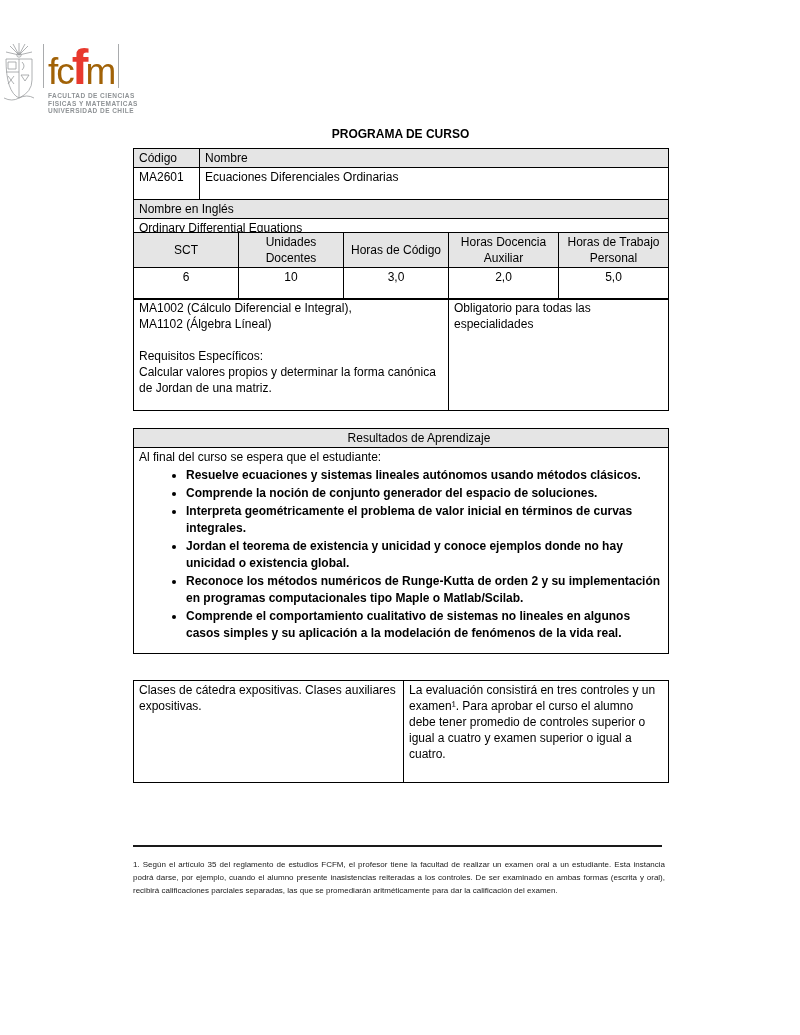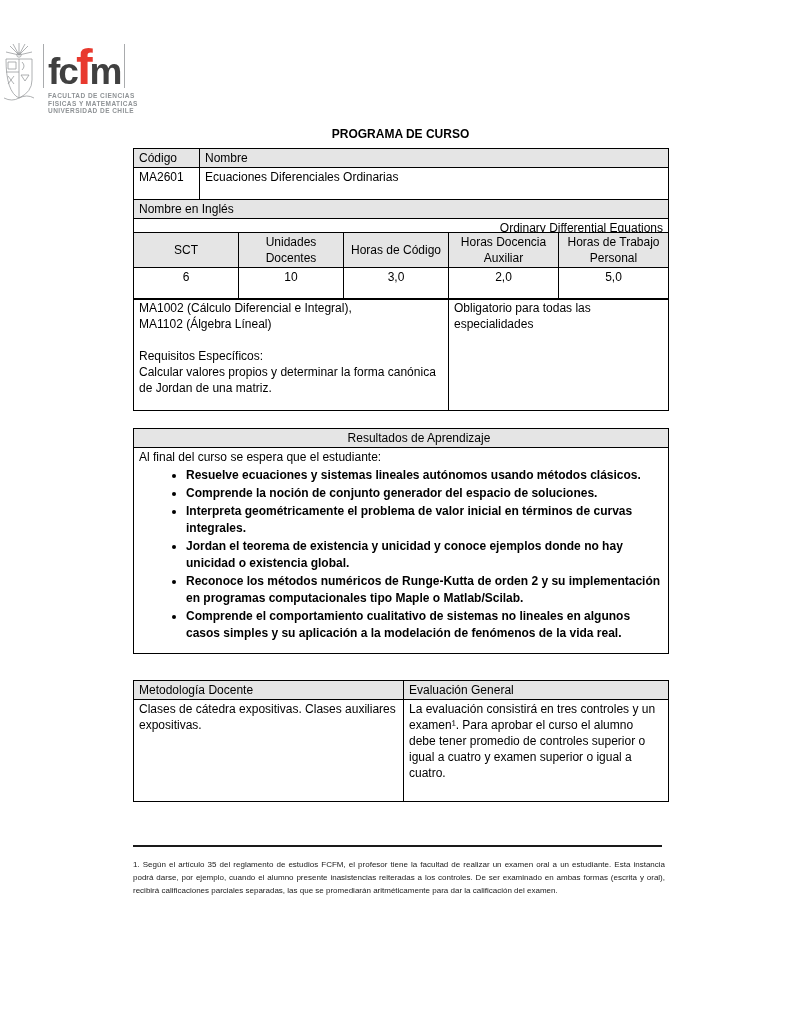--- a/index.html
+++ b/index.html
@@ -9,42 +9,42 @@
     font-family:"Liberation Sans", sans-serif; color:#000; overflow:hidden;
   }
 
   
   .logo { position:absolute; left:2px; top:42px; display:flex; align-items:flex-start; }
   .crest { margin-right:7px; }
   .fcfm-block { display:flex; flex-direction:column; }
   .fcfm-row { display:flex; align-items:flex-end; height:46px; }
   .vbar { width:1px; background:#a9abad; height:44px; align-self:flex-end; }
   .fcfm-text { display:flex; align-items:baseline; padding:0 4px; line-height:0.82; }
-  .fcfm-text .g { font-size:37px; font-weight:bold; color:#404040; letter-spacing:-2px; }
+  .fcfm-text .g { font-size:37px; font-weight:normal; color:#a16207; letter-spacing:-2px; }
   .fcfm-text .r { font-size:50px; font-weight:bold; color:#e8392e; letter-spacing:-2px; margin:0 -1px; }
   .logo-caption { margin-top:4px; padding-left:5px; font-size:6.5px; line-height:7.5px;
     letter-spacing:0.45px; color:#8f9396; font-weight:bold; }
 
   
   .title { text-align:center; font-weight:bold; font-size:12px; position:absolute; top:127px; width:535px; left:133px; }
 
   
   .tbl { border-collapse:collapse; width:535px; table-layout:fixed; }
   .tbl td, .tbl th { border:1px solid #000; font-size:12px; font-weight:normal;
     padding:1px 5px; vertical-align:top; text-align:left; line-height:16px; }
   .tbl .hd { background:#e5e5e5; }
   .stack { position:absolute; left:133px; }
   .stack .tbl { outline:1px solid #000; outline-offset:-1px; border:1px solid #000; }
   .center { text-align:center; }
 
   #t1 { top:148px; }
   #t1 .row-lbl td { height:15px; }
   #t1 .row-val td { height:29px; }
   #t1 .row-eng-h td { height:15px; }
-  #t1 .row-eng td { height:14px;text-align:right; }
+  #t1 .row-eng td { height:14px; }
 
   #t2 { top:232px; }
   #t2 th { height:30px; text-align:center; vertical-align:middle; }
   #t2 td { height:29px; text-align:center; vertical-align:top; }
 
   #t3 { top:298px; }
   #t3 .hd { height:15px; text-align:center; }
   #t3 .body td { height:109px; }
   .req-spacer { height:16px; }
 
@@ -205,24 +205,20 @@
       </table>
   </div>
 
   <div class="stack" id="t5">
     <table class="tbl">
       <colgroup>
           <col style="width:270px">
           <col>
         </colgroup>
       <tbody>
-          <tr class="hd-row">
-        <td class="hd">Metodología Docente</td>
-        <td class="hd">Evaluación General</td>
-      </tr>
       <tr class="body">
         <td>Clases de cátedra expositivas. Clases auxiliares expositivas.</td>
         <td>La evaluación consistirá en tres controles y un examen¹. Para aprobar el curso el alumno debe tener promedio de controles superior o igual a cuatro y examen superior o igual a cuatro.</td>
       </tr>
     </tbody>
       </table>
   </div>
 
   <div class="foot-rule"></div>
   <div class="footnote">1. Según el artículo 35 del reglamento de estudios FCFM, el profesor tiene la facultad  de realizar  un examen oral a un estudiante. Esta instancia podrá darse, por ejemplo, cuando el alumno presente inasistencias reiteradas a los controles. De ser examinado en ambas formas (escrita y oral), recibirá calificaciones parciales separadas, las que se promediarán aritméticamente para dar la calificación del examen.</div>

